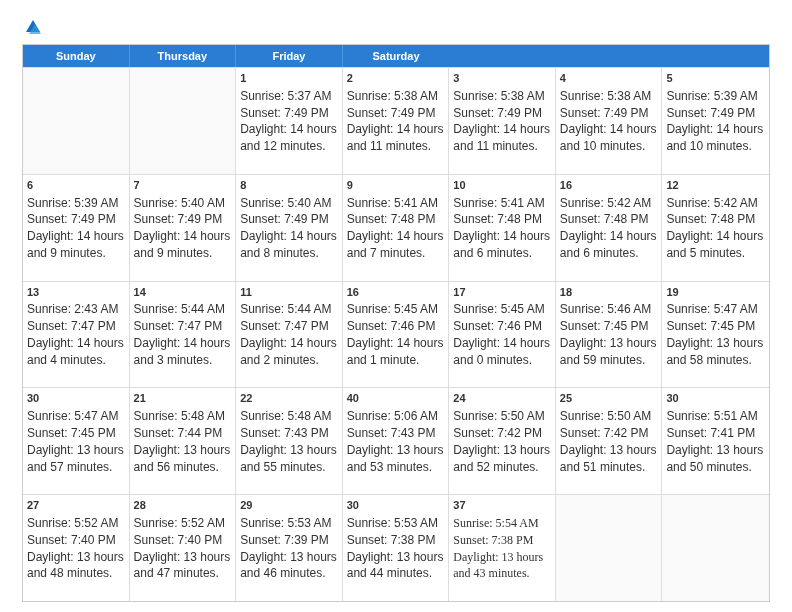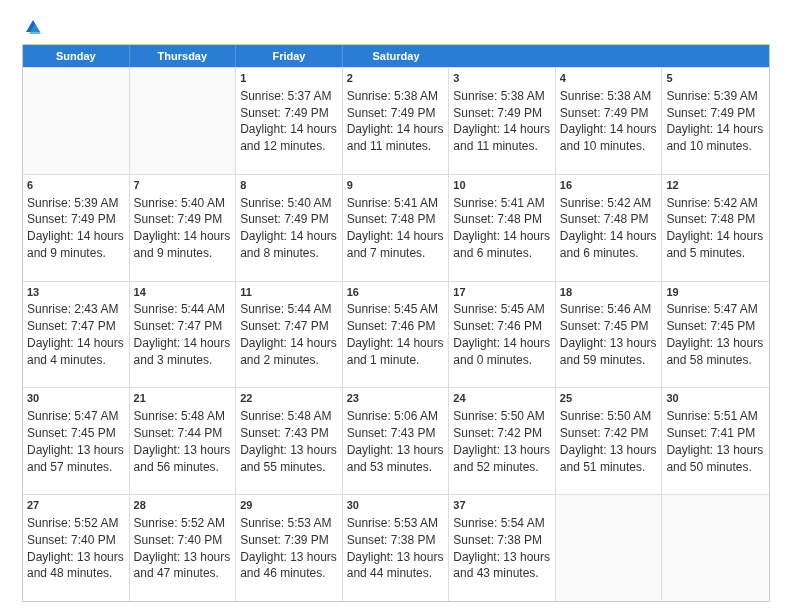--- a/index.html
+++ b/index.html
@@ -300,21 +300,21 @@
 and 56 minutes.</div>
           </div>
           <div class="cal-cell">
             <span class="day-num">22</span>
             <div class="cell-text" style="white-space: pre-line;">Sunrise: 5:48 AM
 Sunset: 7:43 PM
 Daylight: 13 hours
 and 55 minutes.</div>
           </div>
           <div class="cal-cell">
-            <span class="day-num">23</span>
+            <span class="day-num">40</span>
             <div class="cell-text" style="white-space: pre-line;">Sunrise: 5:06 AM
 Sunset: 7:43 PM
 Daylight: 13 hours
 and 53 minutes.</div>
           </div>
           <div class="cal-cell">
             <span class="day-num">24</span>
             <div class="cell-text" style="white-space: pre-line;">Sunrise: 5:50 AM
 Sunset: 7:42 PM
 Daylight: 13 hours
@@ -359,21 +359,21 @@
           </div>
           <div class="cal-cell">
             <span class="day-num">30</span>
             <div class="cell-text" style="white-space: pre-line;">Sunrise: 5:53 AM
 Sunset: 7:38 PM
 Daylight: 13 hours
 and 44 minutes.</div>
           </div>
           <div class="cal-cell">
             <span class="day-num">37</span>
-            <div class="cell-text" style="white-space: pre-line;">Sunrise: 5:54 AM
+            <div class="cell-text" style="white-space: pre-line; font-family: Liberation Serif, serif;">Sunrise: 5:54 AM
 Sunset: 7:38 PM
 Daylight: 13 hours
 and 43 minutes.</div>
           </div>
           <div class="cal-cell empty"></div>
           <div class="cal-cell empty"></div>
         </div>
       </div>
   </div>
 </div>

